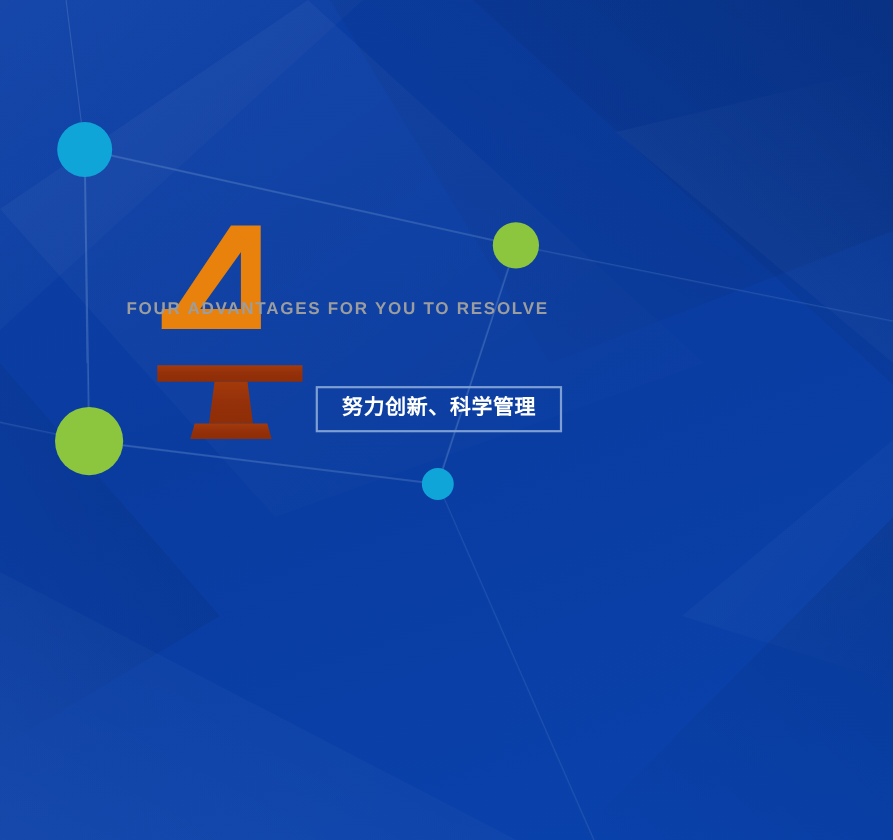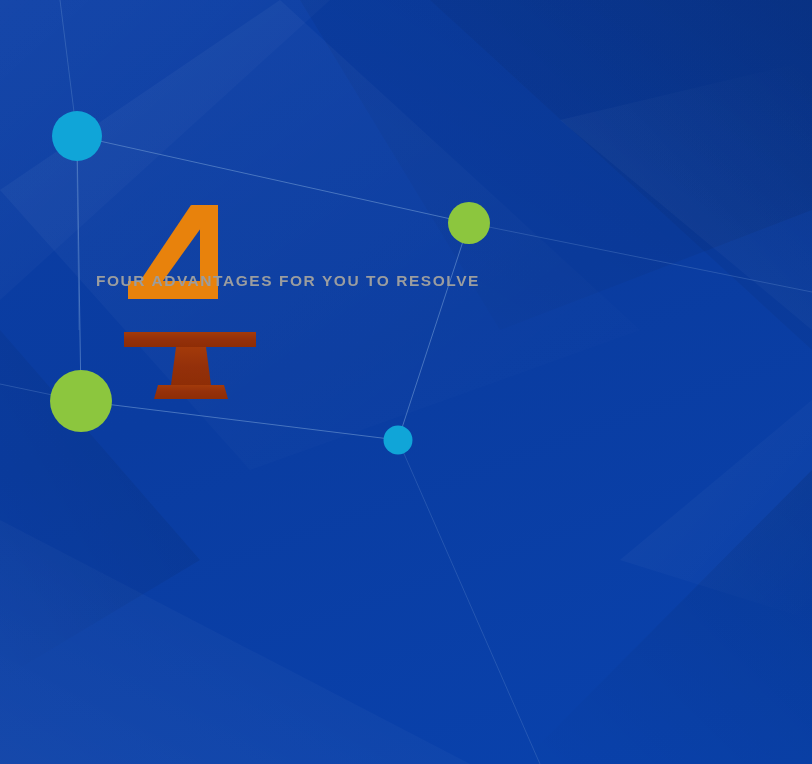--- a/index.html
+++ b/index.html
@@ -26,21 +26,21 @@
   .facets { position:absolute; inset:0; pointer-events:none; }
   .facets svg { display:block; width:100%; height:100%; }
 
   
   .network { position:absolute; inset:0; pointer-events:none; }
   .network svg { display:block; width:100%; height:100%; overflow:visible; }
 
   
   .hero {
     position:absolute;
-    left:96px;
+    left:115px;
     top:205px;
     width:560px;
     height:215px;
   }
 
   
   .emblem {
     position:absolute;
     left:18px;
     top:-2px;
@@ -171,15 +171,16 @@
           <path d="M77 2 L104 2 L104 96 L86 96 L86 24 Z"></path>
           <path d="M77 2 L92 18 L36 96 L14 96 Z"></path>
           <path d="M14 78 L104 78 L104 96 L14 96 Z"></path>
         </g>
       </svg>
     </div>
 
     <div class="eyebrow">FOUR ADVANTAGES FOR YOU TO RESOLVE</div>
 
 
+    <div class="cta">努力创新、科学管理</div>
   </div>
 
 </div>
 
 </body></html>

